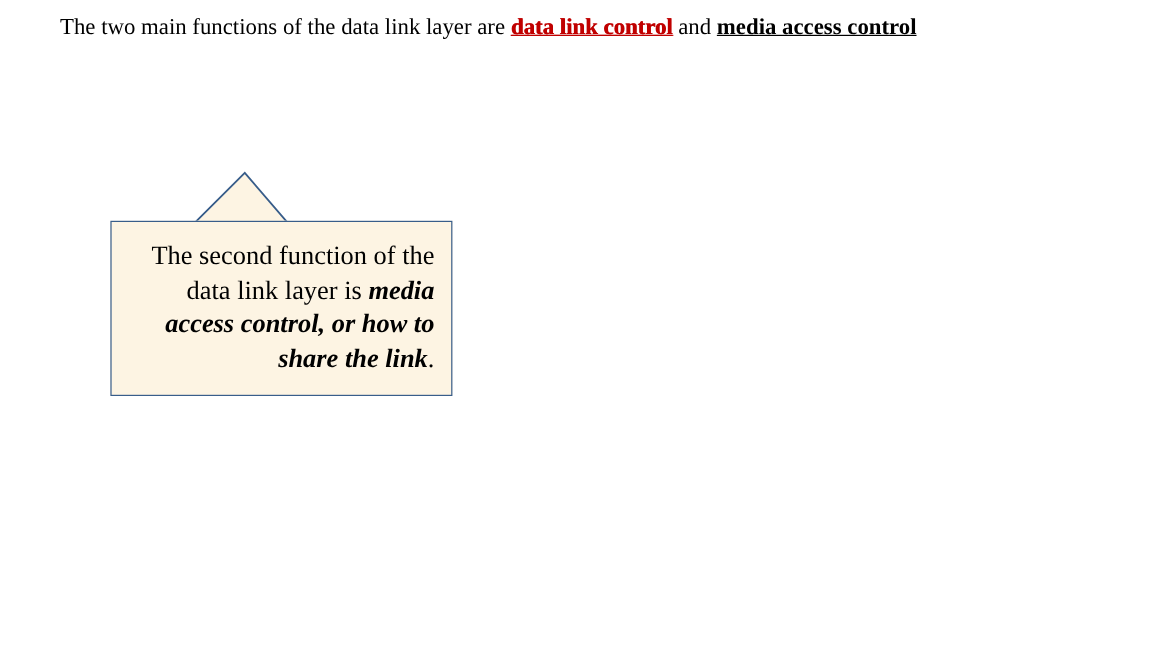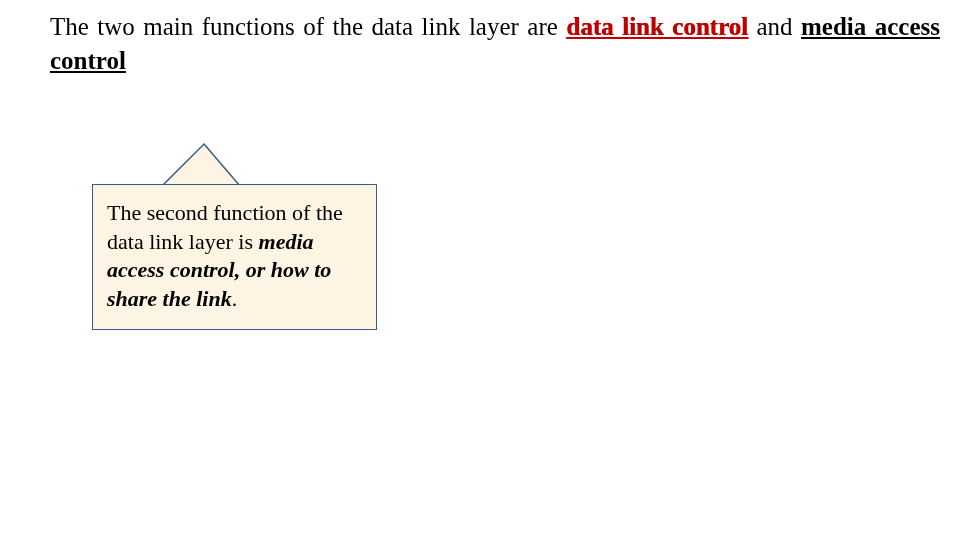--- a/index.html
+++ b/index.html
@@ -18,21 +18,21 @@
     box-sizing: border-box;
     padding: 10px 20px 0 20px;
   }
   .heading {
     font-size: 26px;
     font-weight: bold;
     text-decoration: underline;
     margin: 0 0 6px 0;
   }
   .body {
-    font-size: 25px;
+    font-size: 19px;
     line-height: 1.35;
     margin: 0 0 0 30px;
     text-align: justify;
   }
   .bold-red {
     font-weight: bold;
     text-decoration: underline;
     color: #c00000;
     text-shadow: 0.5px 0 0 #c00000;
   }
@@ -50,21 +50,21 @@
   }
   .callout-box {
     position: relative;
     box-sizing: border-box;
     width: 285px;
     margin-top: 42px;
     padding: 14px 14px 16px 14px;
     border: 1.5px solid #385d8a;
     background: #fdf4e3;
     font-size: 22px;
-    text-align: left;
+    text-align: right;
     line-height: 1.3;
   }
   .callout-italic {
     font-style: italic;
     font-weight: bold;
   }
   
   .callout-pointer {
     position: absolute;
     left: 50px;

